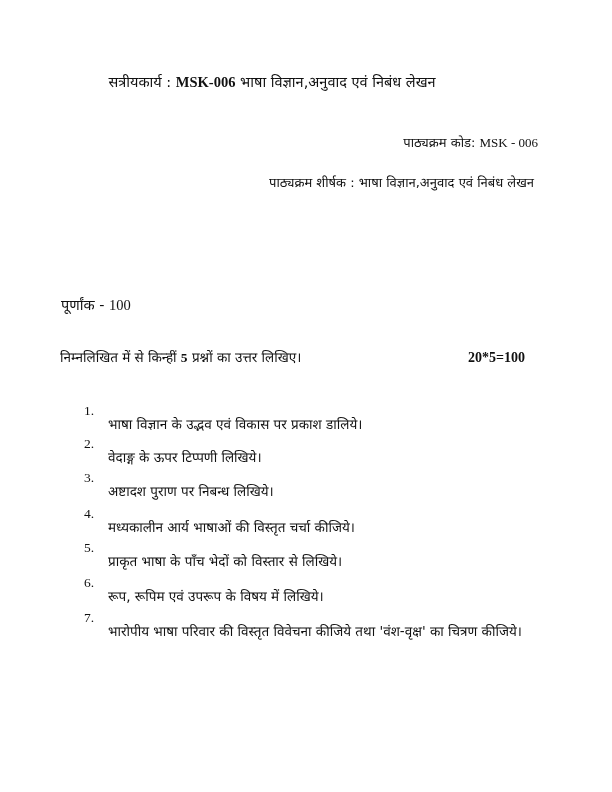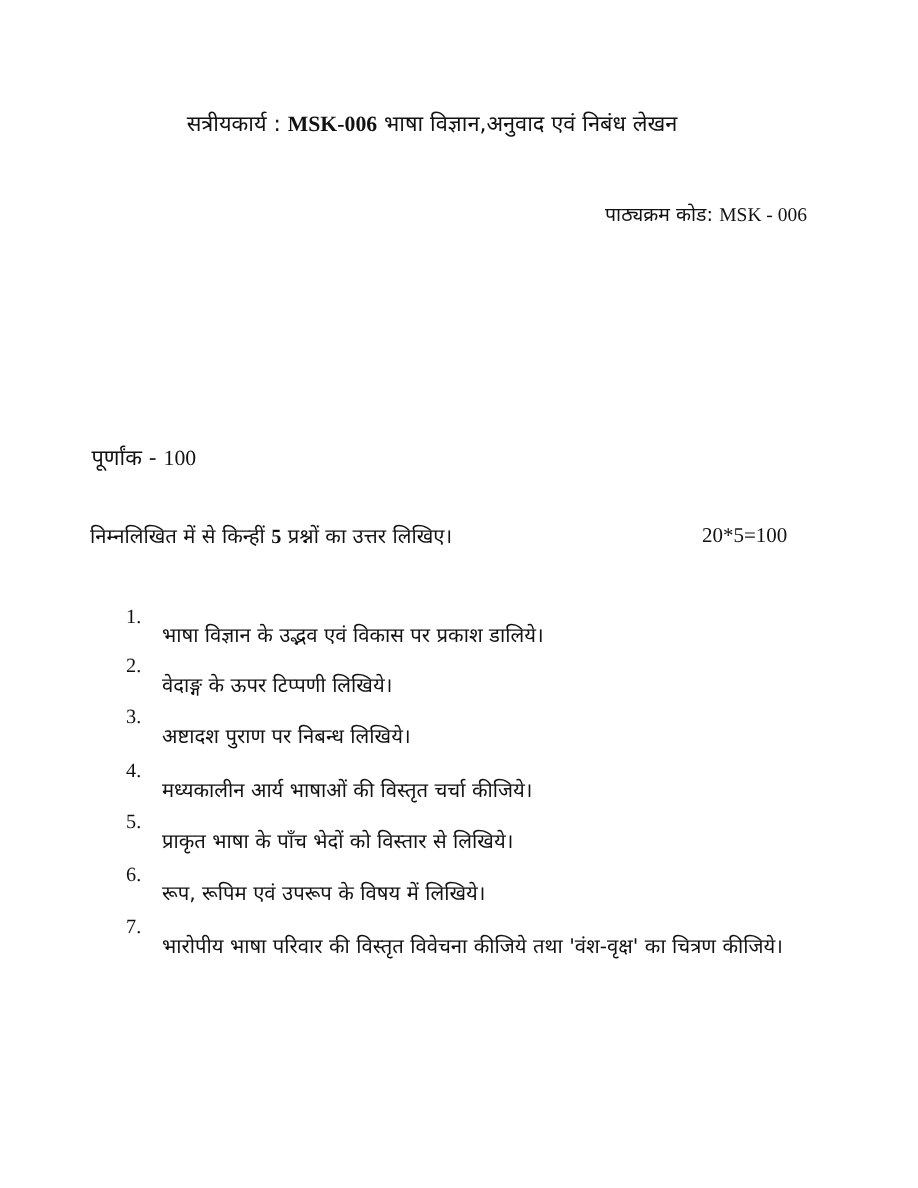--- a/index.html
+++ b/index.html
@@ -1,46 +1,49 @@
 <!DOCTYPE html>
 <html><head>
   <meta charset="utf-8">
   <style>
     html, body { margin: 0; padding: 0; background: #ffffff; }
     body { width: 612px; height: 792px; position: relative; overflow: hidden; color: #111; }
     .page { position: absolute; left: 0; top: 0; width: 612px; height: 792px; background: #fff; }
     .line { position: absolute; white-space: nowrap; font-family: "DejaVu Sans", sans-serif; }
     .serif { font-family: "Liberation Serif", serif; }
-    .title { top: 71px; left: 16px; width: 544px; text-align: center; font-size: 14.5px; }
+    .title { top: 71px; left: 0; width: 544px; text-align: center; font-size: 14.5px; }
     .title .b { font-weight: bold; }
     .meta { font-size: 13px; text-align: right; }
     .meta1 { top: 133px; right: 74px; }
     .meta2 { top: 173px; right: 78px; }
     .meta3 { top: 214px; right: 74px; }
     .marks { top: 294px; left: 61px; font-size: 14.5px; text-align: right; }
     .instr { top: 348px; left: 60px; font-size: 13.5px; }
-    .score { top: 350px; left: 468px; font-size: 14px; font-weight: normal; }
+    .score { top: 350px; left: 468px; font-size: 14px; font-weight: bold; }
     .qlist { position: absolute; left: 0; top: 0; }
     .q { position: absolute; left: 84px; font-size: 13.5px; display: flex; }
     .q .num { width: 24px; font-family: "Liberation Serif", serif; font-size: 13.5px; }
     .q .txt { width: 440px; white-space: normal; line-height: 19px; font-family: "DejaVu Sans", sans-serif; margin-top: 12px; }
   </style>
 </head>
 <body>
 
 <div class="page">
 
   <div class="line title">
     <span>सत्रीयकार्य : </span><span class="serif b">MSK-006</span><span> भाषा विज्ञान,अनुवाद एवं निबंध लेखन</span>
   </div>
 
   <div class="line meta meta1">
     <span>पाठ्यक्रम कोड: </span><span class="serif">MSK - 006</span>
   </div>
 
+  <div class="line meta meta2">
+    <span>पाठ्यक्रम शीर्षक : </span><span>भाषा विज्ञान,अनुवाद एवं निबंध लेखन</span>
+  </div>
 
 
   <div class="line marks">
     <span>पूर्णांक - </span><span class="serif">100</span>
   </div>
 
   <div class="line instr">
     <span>निम्नलिखित में से किन्हीं </span><span class="serif" style="font-weight:bold">5</span><span> प्रश्नों का उत्तर लिखिए।</span>
   </div>
 

